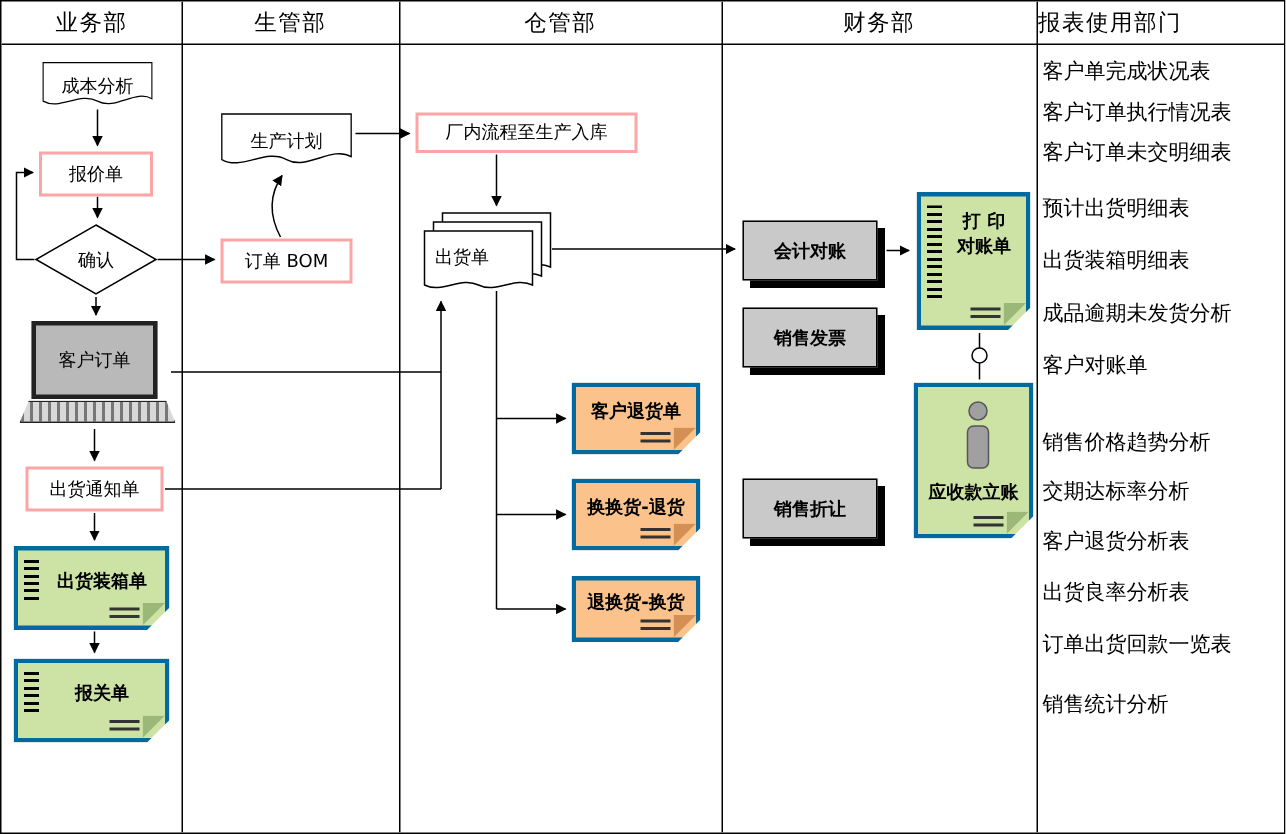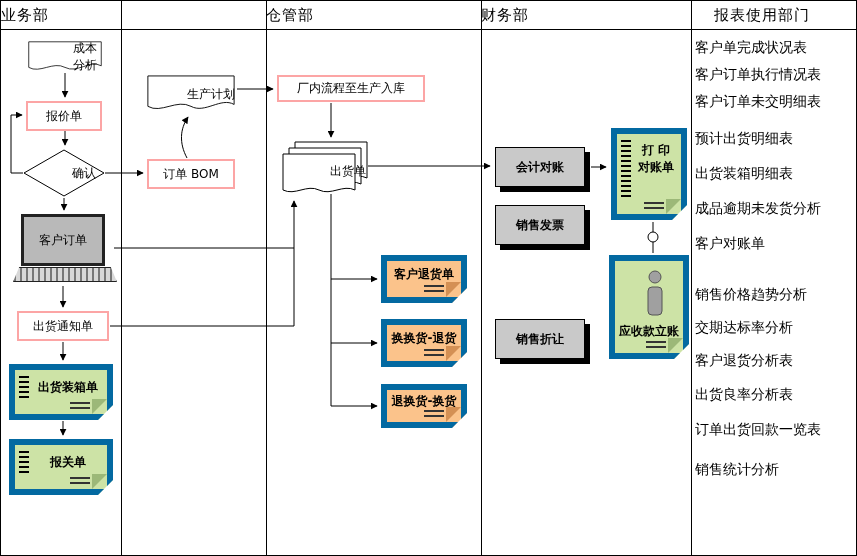--- a/index.html
+++ b/index.html
@@ -4,35 +4,35 @@
 <style>
   * { margin:0; padding:0; box-sizing:border-box; }
   html,body { background:#fff; }
   body { font-family:"DejaVu Sans","Liberation Sans",sans-serif; color:#000; }
   #canvas { position:relative; width:857px; height:556px; border:1px solid #000; background:#fff; overflow:hidden; }
 
   .vline { position:absolute; top:0; bottom:0; width:1px; background:#000; }
   .hline { position:absolute; left:0; right:0; height:1px; background:#000; }
 
   .lane-header { position:absolute; top:0; height:28px; display:flex; align-items:center;
-                 justify-content:flex-start; font-size:15px; letter-spacing:1px; }
-  .lane-header.left { justify-content:flex-start; padding-left:23px; }
+                 justify-content:center; font-size:15px; letter-spacing:1px; }
+  .lane-header.left { justify-content:flex-start; padding-left:1px; }
 
   #edges { position:absolute; left:0; top:0; width:857px; height:556px; pointer-events:none; }
 
   .node { position:absolute; font-size:12px; }
   .flex-center { display:flex; align-items:center; justify-content:center; text-align:center; }
   .rect { background:#fff; border:2px solid #fca5a5; }
   .shape-svg { position:absolute; left:0; top:0; width:100%; height:100%; }
-  .shape-label { position:relative; z-index:1;margin-left:40px; }
+  .shape-label { position:relative; z-index:1; }
 
   .gray3d { background:#c9c9c9; border:1px solid #000; box-shadow:5px 5px 0 #000; font-weight:bold; }
 
   .note { clip-path: polygon(0 0, 100% 0, 100% calc(100% - 15px), calc(100% - 15px) 100%, 0 100%);
-          border:6px solid #0369a1;text-decoration:underline; }
+          border:3px solid #0369a1;text-decoration:underline; }
   .note.green { background:#cde3a6; }
   .note.orange { background:#fbc38b; }
   .fold { position:absolute; right:0; bottom:0; width:15px; height:15px;
           clip-path:polygon(0 0, 100% 0, 0 100%); }
   .green .fold { background:#9cb878; }
   .orange .fold { background:#d49054; }
   .note-text { position:absolute; font-weight:bold; display:flex; align-items:center;
                justify-content:center; text-align:center; line-height:1.4; }
   .barcode { position:absolute; left:4px; top:6px; bottom:16px; width:10px;
              background:repeating-linear-gradient(180deg,#000 0 2px,transparent 2px 5px); }
@@ -54,20 +54,23 @@
 <div id="canvas">
 
   <div class="vline" style="left:120px"></div>
   <div class="vline" style="left:265px"></div>
   <div class="vline" style="left:480px"></div>
   <div class="vline" style="left:690px"></div>
   <div class="hline" style="top:28px"></div>
 
   <div class="lane-header" style="left:0;width:120px">
       <span>业务部</span>
+    </div>
+  <div class="lane-header" style="left:120px;width:145px">
+      <span>生管部</span>
     </div>
   <div class="lane-header" style="left:265px;width:215px">
       <span>仓管部</span>
     </div>
   <div class="lane-header" style="left:480px;width:210px">
       <span>财务部</span>
     </div>
   <div class="lane-header left" style="left:690px;width:167px">
       <span>报表使用部门</span>
     </div>

